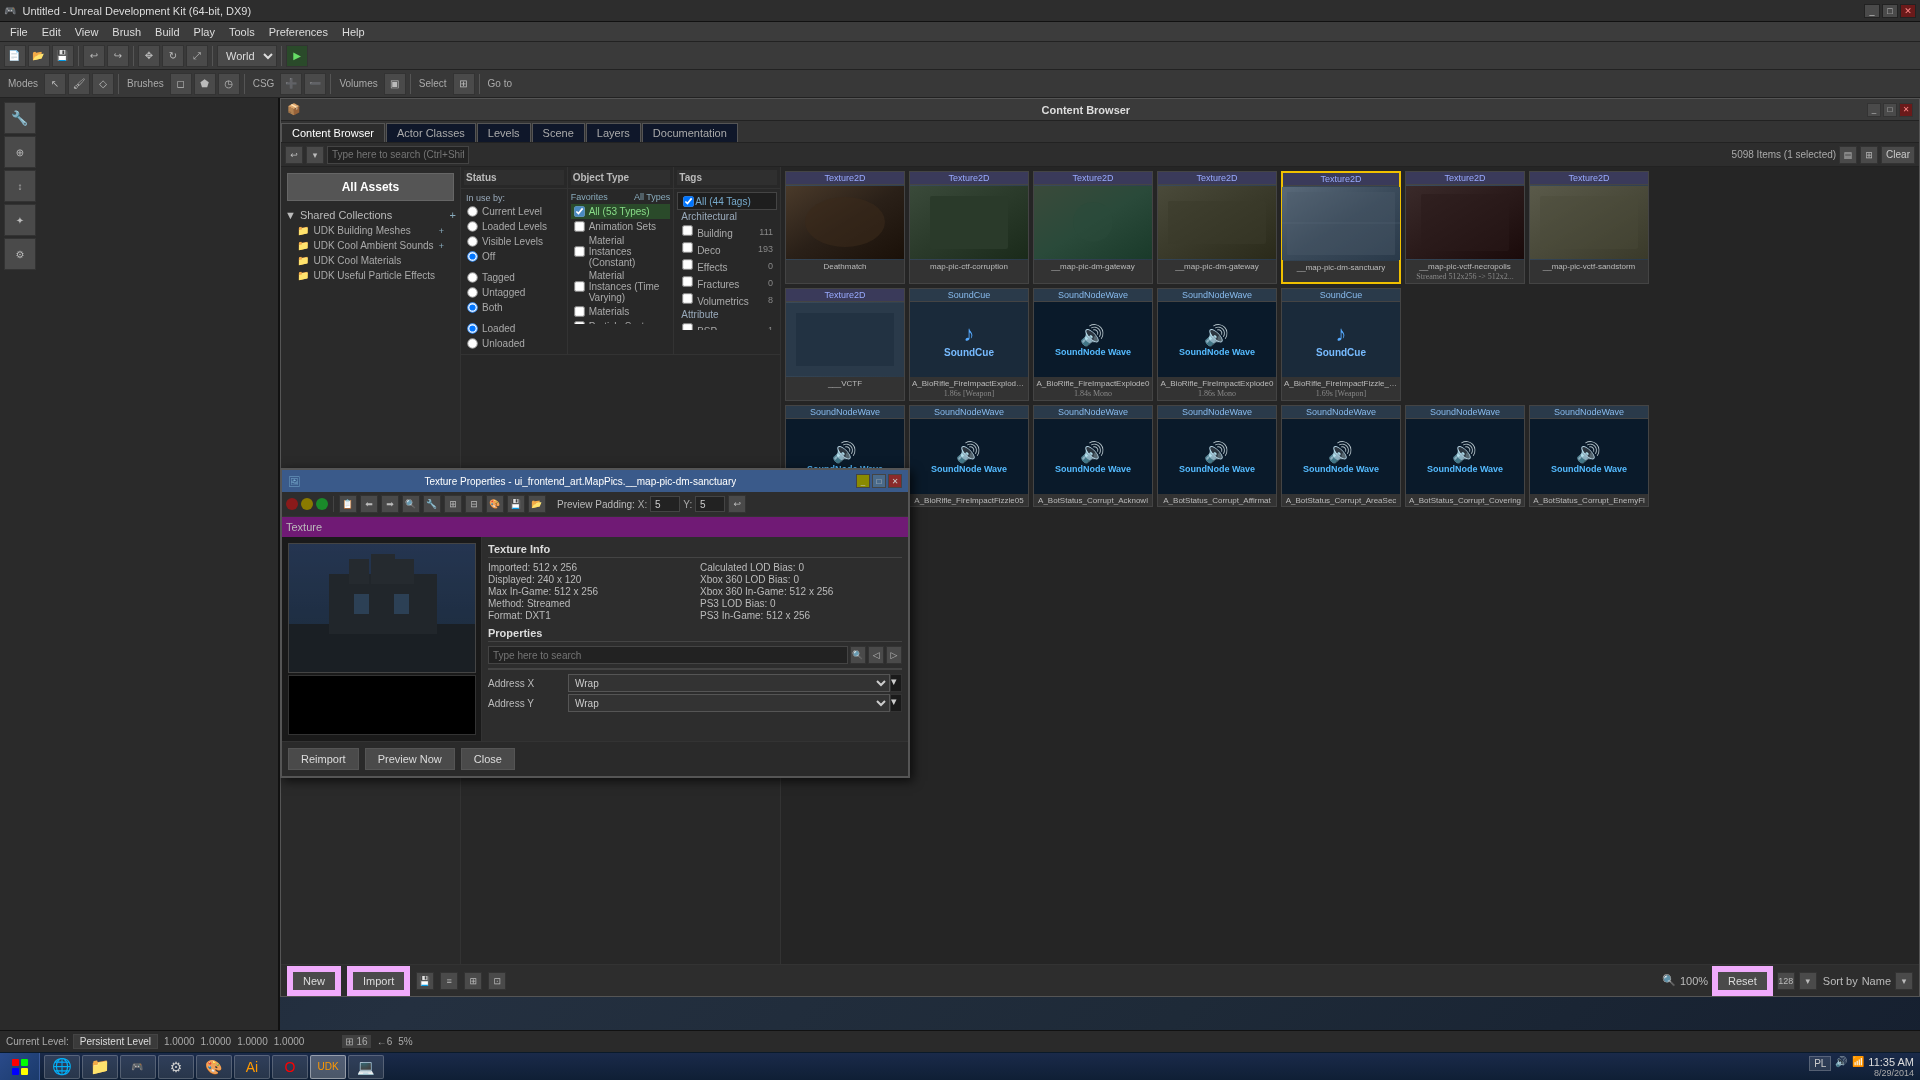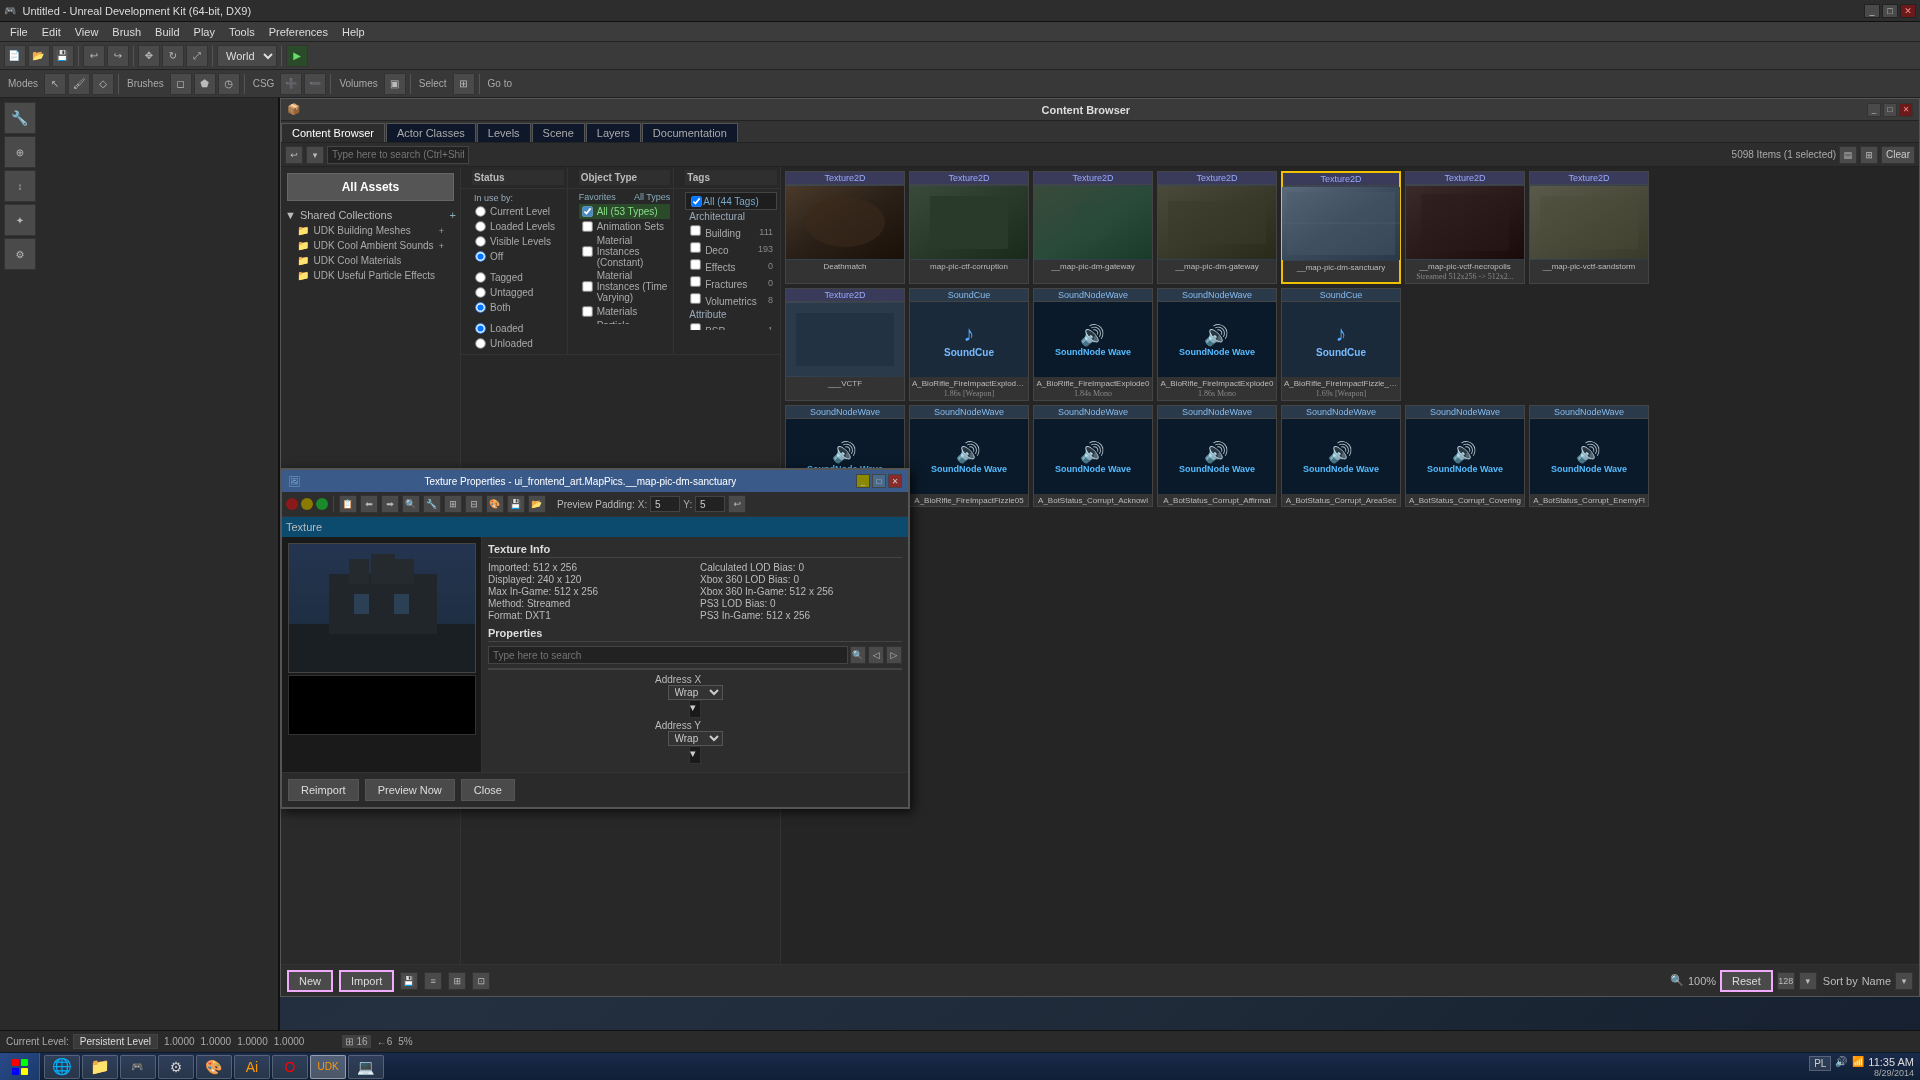--- a/index.html
+++ b/index.html
@@ -278,21 +278,20 @@
       font-size: 10px;
     }
     .filter-row {
       display: flex;
       border-bottom: 1px solid #333;
     }
     .filter-col {
       flex: 1;
       padding: 3px;
       border-right: 1px solid #333;
-      margin-left: 8px;
     }
     .filter-col:last-child { border-right: none; }
     .filter-header {
       color: #bbb;
       font-weight: bold;
       font-size: 10px;
       padding: 2px;
       background: #2f2f2f;
     }
     .filter-option {
@@ -422,21 +421,21 @@
       background: #2d2d2d;
       border-top: 1px solid #333;
       display: flex;
       align-items: center;
       padding: 0 6px;
       gap: 6px;
     }
     .cb-bottom-btn {
       padding: 3px 10px;
       background: #4a4a4a;
-      border: 2px solid #f0abfc;
+      border: 6px solid #f0abfc;
       color: #ddd;
       font-size: 11px;
       cursor: pointer;
     }
     .zoom-control {
       display: flex;
       align-items: center;
       gap: 4px;
       margin-left: auto;
     }
@@ -567,21 +566,20 @@
       border: 1px solid #333;
       color: #bbb;
       font-size: 9px;
       display: flex; align-items: center; justify-content: center;
       cursor: pointer;
     }
     .tp-prop-row {
       display: flex;
       align-items: center;
       margin: 2px 0;
-      flex-direction: column;
     }
     .tp-prop-label {
       width: 80px;
       font-size: 10px;
       color: #bbb;
     }
     .tp-prop-select {
       flex: 1;
       height: 18px;
       background: #333;
@@ -1332,21 +1330,21 @@
         <div class="cb-toolbar-btn">💾</div>
         <div class="cb-toolbar-btn">📂</div>
         <span style="margin-left:8px;color:#bbb;font-size:10px;">Preview Padding:</span>
         <span style="color:#aaa;font-size:10px;">X:</span>
         <input type="number" value="5" style="width: 30px; height: 16px; background: rgb(34, 34, 34); border: 1px solid rgb(68, 68, 68); color: rgb(204, 204, 204); font-size: 10px; text-align: center;">
         <span style="color:#aaa;font-size:10px;">Y:</span>
         <input type="number" value="5" style="width: 30px; height: 16px; background: rgb(34, 34, 34); border: 1px solid rgb(68, 68, 68); color: rgb(204, 204, 204); font-size: 10px; text-align: center;">
         <div class="cb-toolbar-btn">↩</div>
       </div>
 
-      <div style="display:flex;background:#0c4a6e;padding:4px;">
+      <div style="display:flex;background:#701a75;padding:4px;">
         <span style="color:#bbb;font-size:11px;">Texture</span>
       </div>
 
       <div class="tp-content">
 
         <div class="tp-preview">
           <div class="tp-preview-img">
             <div class="tp-preview-img-content">
 
               <svg width="188" height="130" style="position:absolute;top:0;left:0;">

